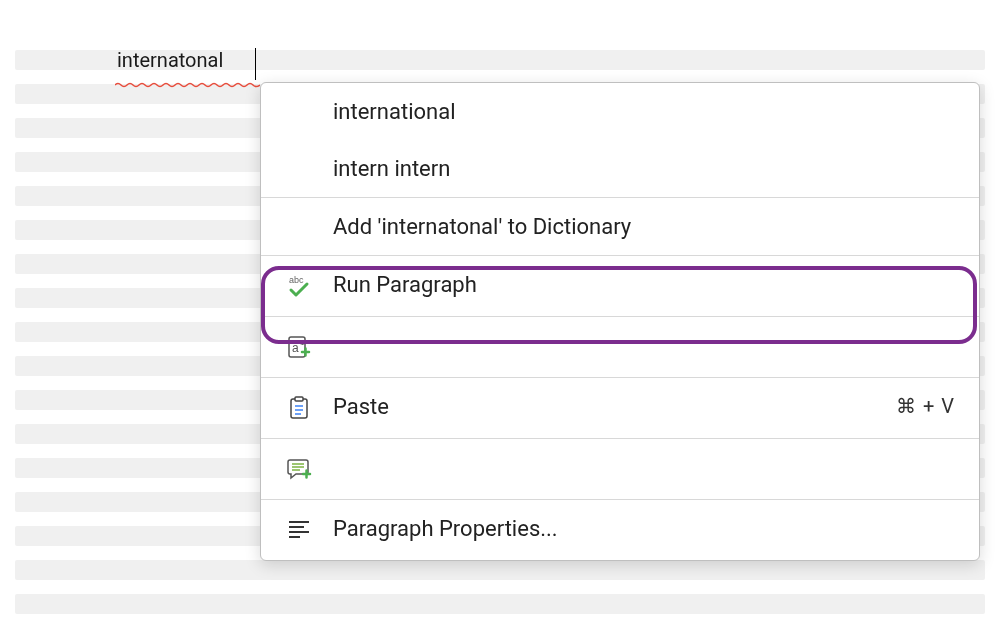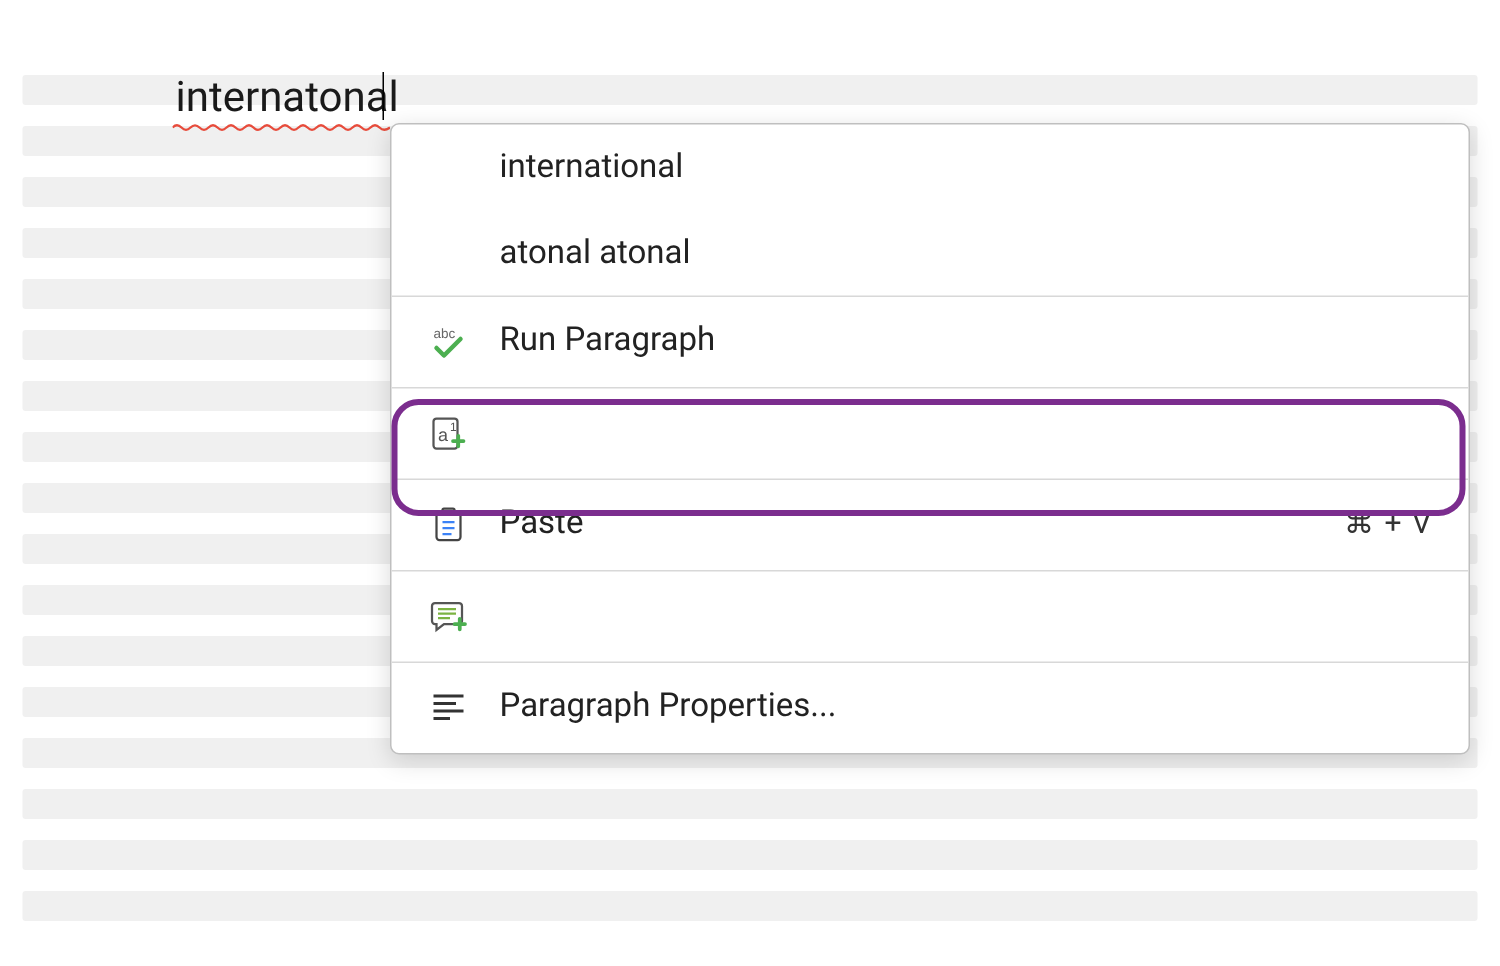--- a/index.html
+++ b/index.html
@@ -19,21 +19,21 @@
     background: #f0f0f0;
     margin-bottom: 14px;
     border-radius: 2px;
   }
   .typed-word-container {
     position: absolute;
     top: 48px;
     left: 117px;
   }
   .typed-word {
-    font-size: 28px;
+    font-size: 20px;
     color: #1a1a1a;
     font-weight: 400;
     position: relative;
   }
   .text-cursor {
     position: absolute;
     top: 48px;
     left: 255px;
     width: 1px;
     height: 32px;
@@ -134,23 +134,27 @@
 </div>
 
 <div class="context-menu">
 
   <div class="menu-item">
     <div class="menu-icon-spacer"></div>
     <span class="menu-label">international</span>
   </div>
   <div class="menu-item">
     <div class="menu-icon-spacer"></div>
-    <span class="menu-label">atonal atonal</span>
-  </div>
-
+    <span class="menu-label">intern intern</span>
+  </div>
+
+  <div class="menu-item menu-section-divider">
+    <div class="menu-icon-spacer"></div>
+    <span class="menu-label">Add 'internatonal' to Dictionary</span>
+  </div>
 
   <div class="menu-item menu-section-divider">
     <div class="menu-icon">
       <svg width="26" height="26" viewBox="0 0 26 26">
         <text x="3" y="10" font-size="9" fill="#666" font-family="sans-serif">abc</text>
         <path d="M5 17 L10 22 L21 11" stroke="#4caf50" stroke-width="3" fill="none" stroke-linecap="round" stroke-linejoin="round"></path>
       </svg>
     </div>
     <span class="menu-label">Run Paragraph</span>
   </div>

